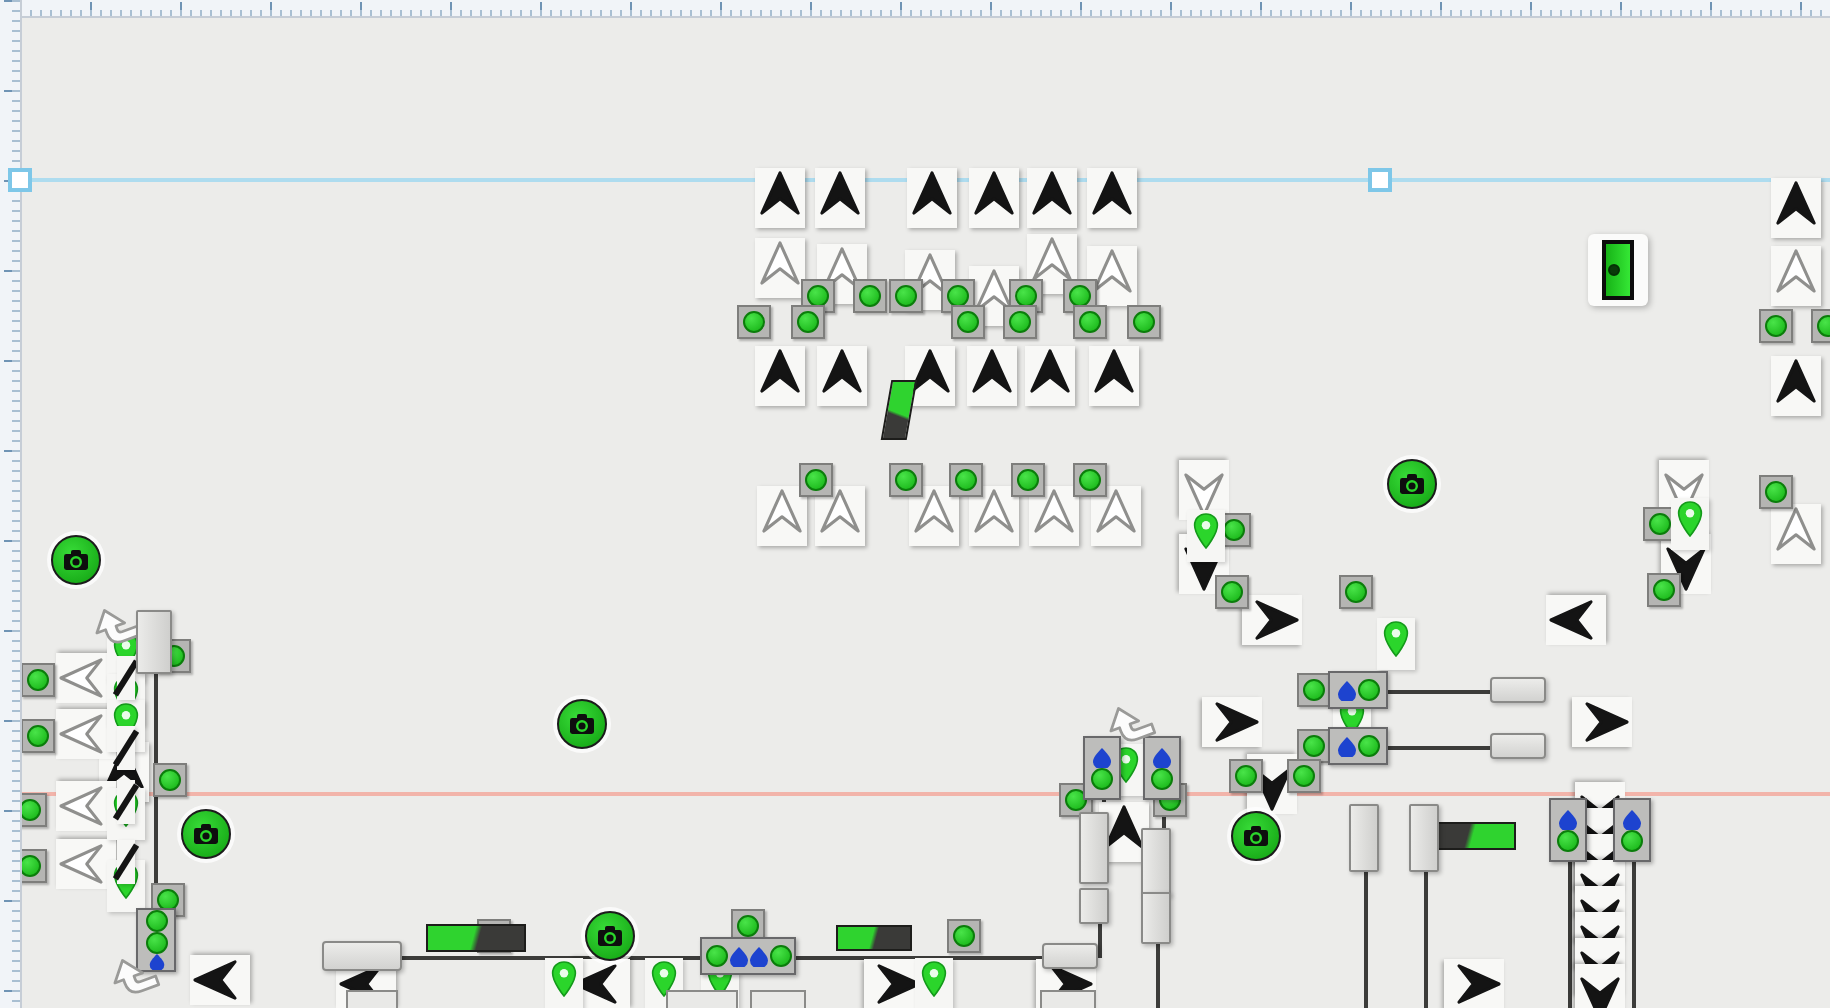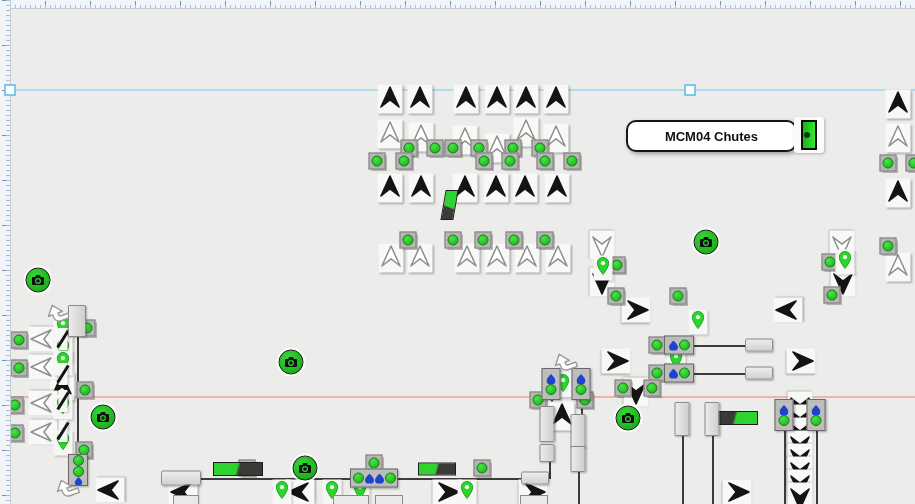--- a/index.html
+++ b/index.html
@@ -815,21 +815,20 @@
       <div class="lineseg" style="left: 551px; top: 397px; width: 2px; height: 11px;"></div>
       <div class="lineseg" style="left: 581px; top: 397px; width: 2px; height: 17px;"></div>
       <div class="lineseg" style="left: 549px; top: 461px; width: 2px; height: 18px;"></div>
       <div class="lineseg" style="left: 578px; top: 471px; width: 2px; height: 33px;"></div>
       <div class="lineseg" style="left: 682px; top: 435px; width: 2px; height: 69px;"></div>
       <div class="lineseg" style="left: 712px; top: 435px; width: 2px; height: 69px;"></div>
       <div class="lineseg" style="left: 784px; top: 431px; width: 2px; height: 73px;"></div>
       <div class="lineseg" style="left: 816px; top: 431px; width: 2px; height: 73px;"></div>
     </div>
 
-  <div id="chute-label" style="left: 626px; top: 120px; width: 167px; height: 28px;">MCM04 Chutes</div>
   <div id="door-box" style="left: 794px; top: 117px; width: 30px; height: 36px;">
     <div id="door-green">
       <div id="door-knob"></div>
     </div>
   </div>
 
   <div id="handles">
       <div class="handle" style="left: 10px; top: 90px;"></div>
       <div class="handle" style="left: 690px; top: 90px;"></div>
     </div>

